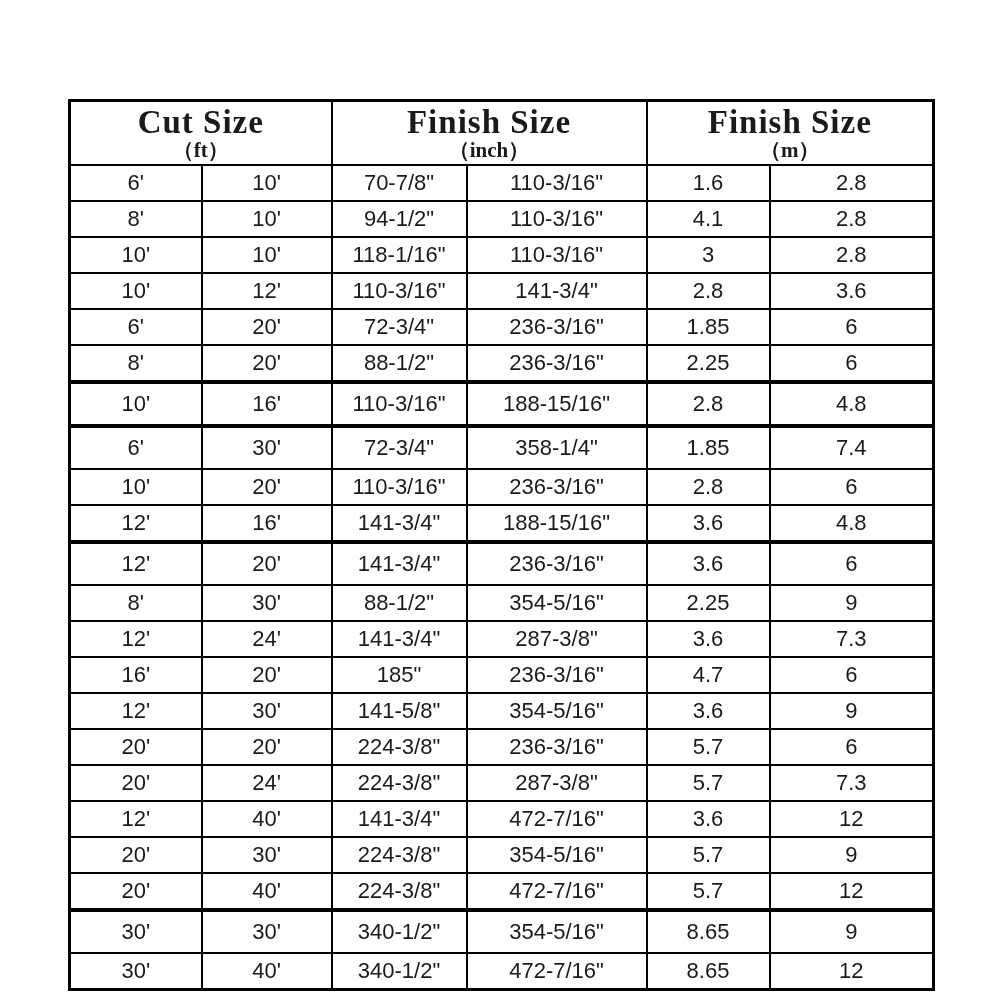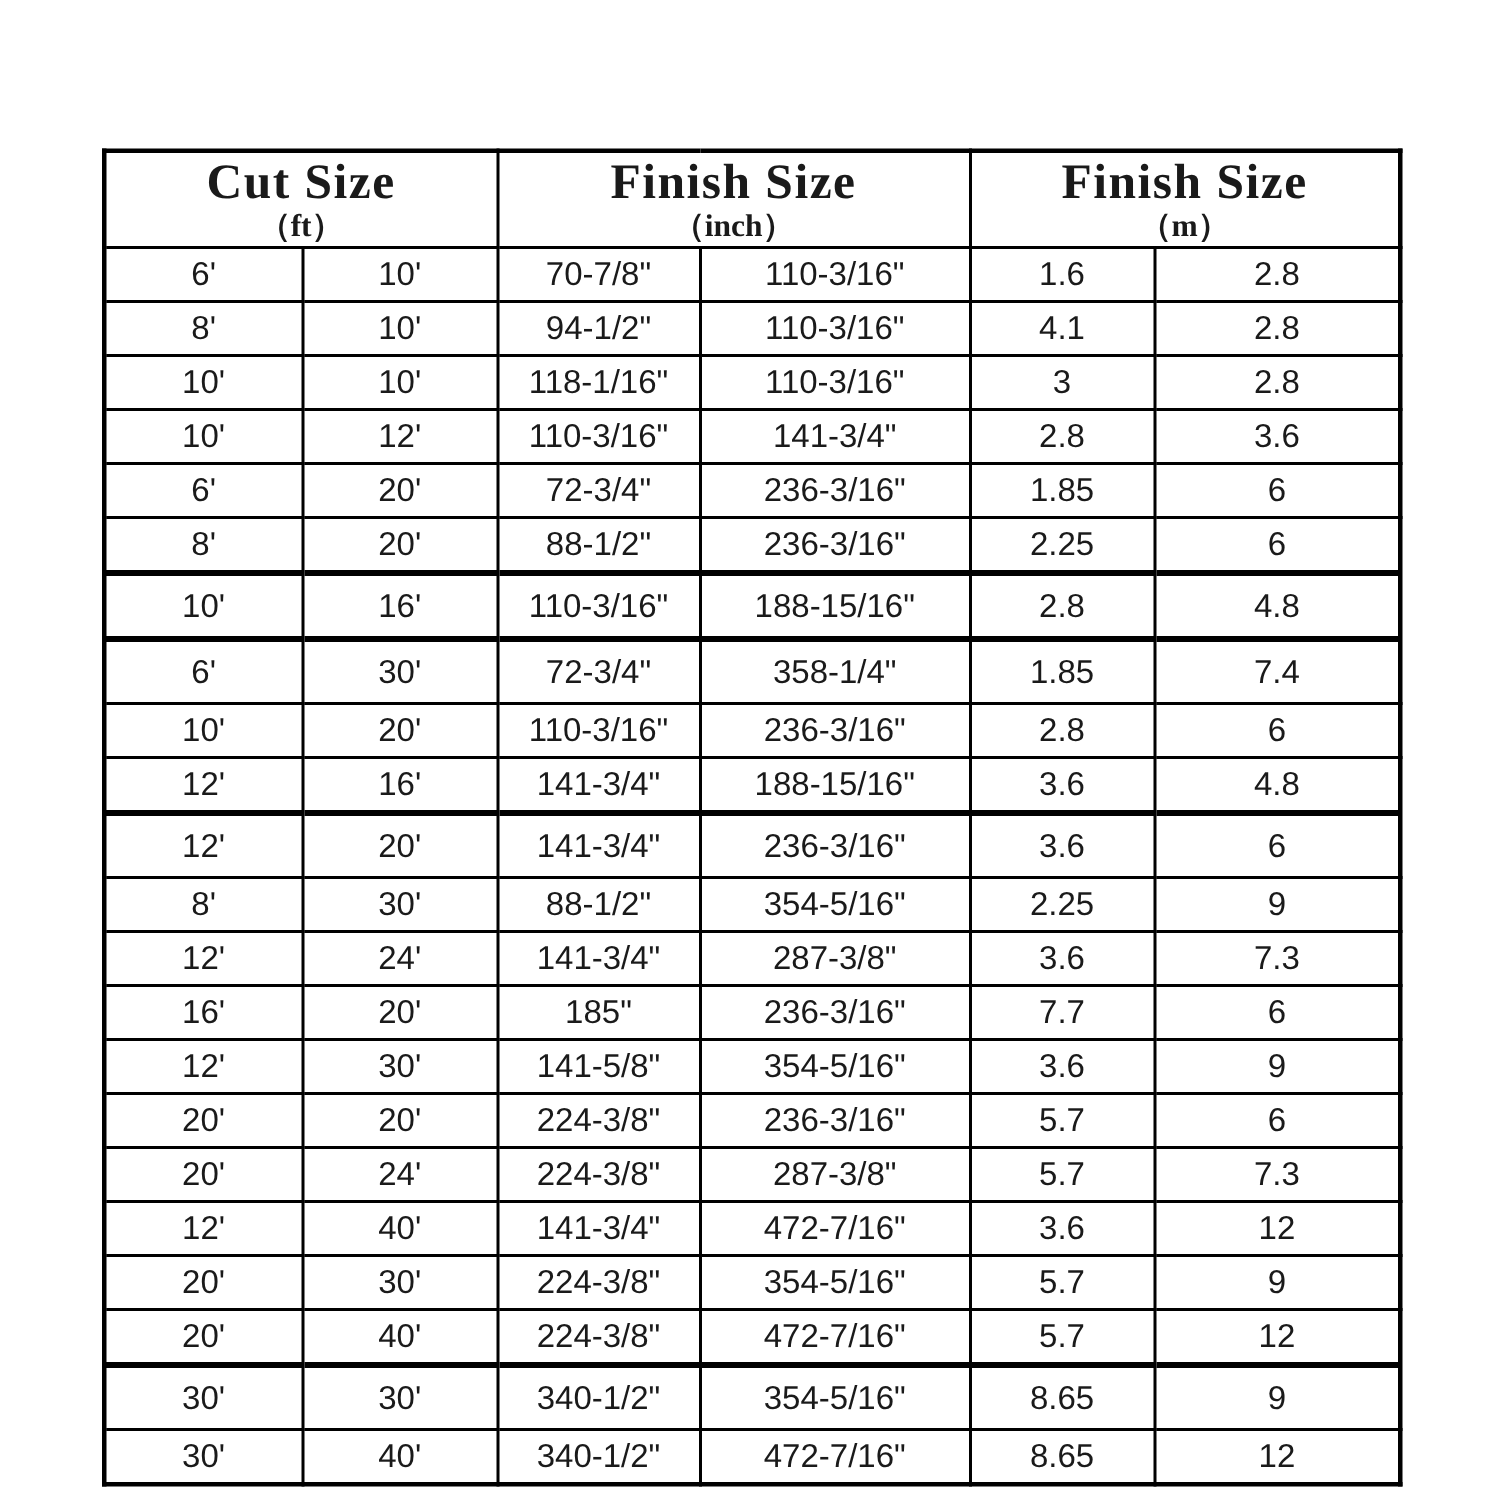--- a/index.html
+++ b/index.html
@@ -208,21 +208,21 @@
       <td>141-3/4"</td>
       <td>287-3/8"</td>
       <td>3.6</td>
       <td>7.3</td>
     </tr>
         <tr>
       <td>16'</td>
       <td>20'</td>
       <td>185"</td>
       <td>236-3/16"</td>
-      <td>7.7</td>
+      <td>4.7</td>
       <td>6</td>
     </tr>
         <tr>
       <td>12'</td>
       <td>30'</td>
       <td>141-5/8"</td>
       <td>354-5/16"</td>
       <td>3.6</td>
       <td>9</td>
     </tr>

